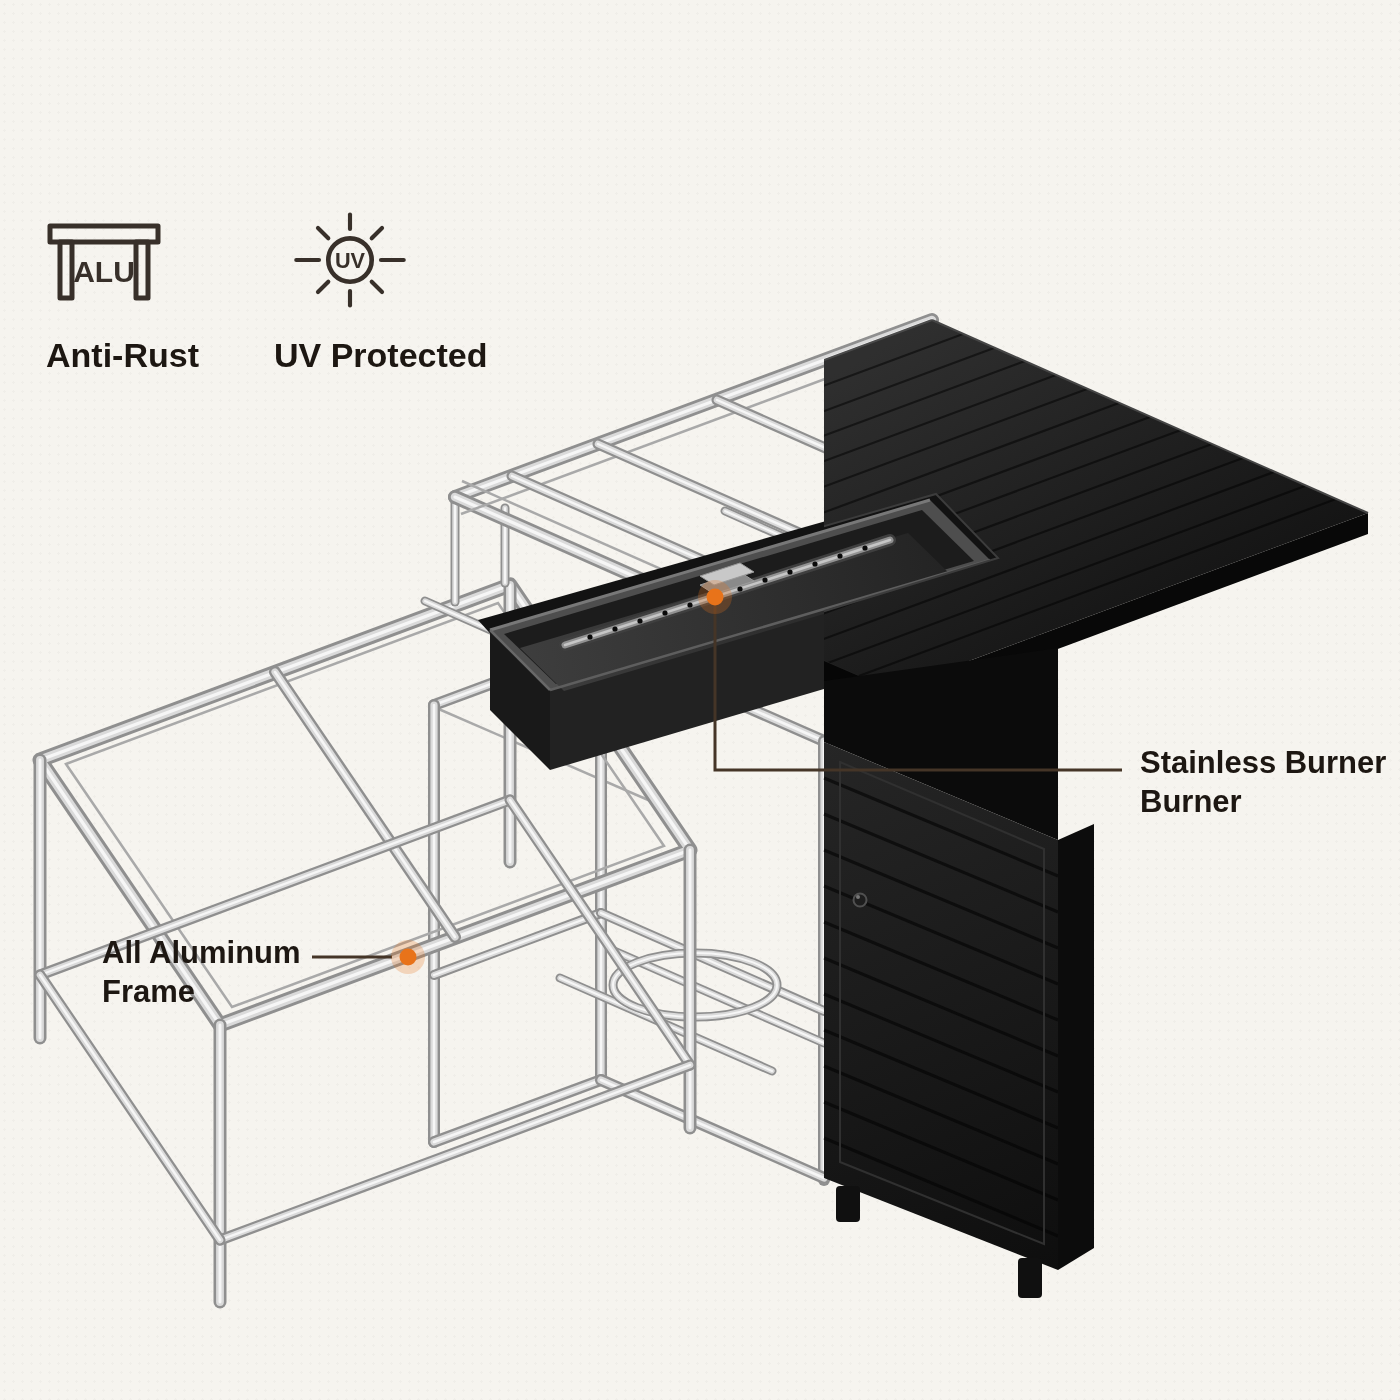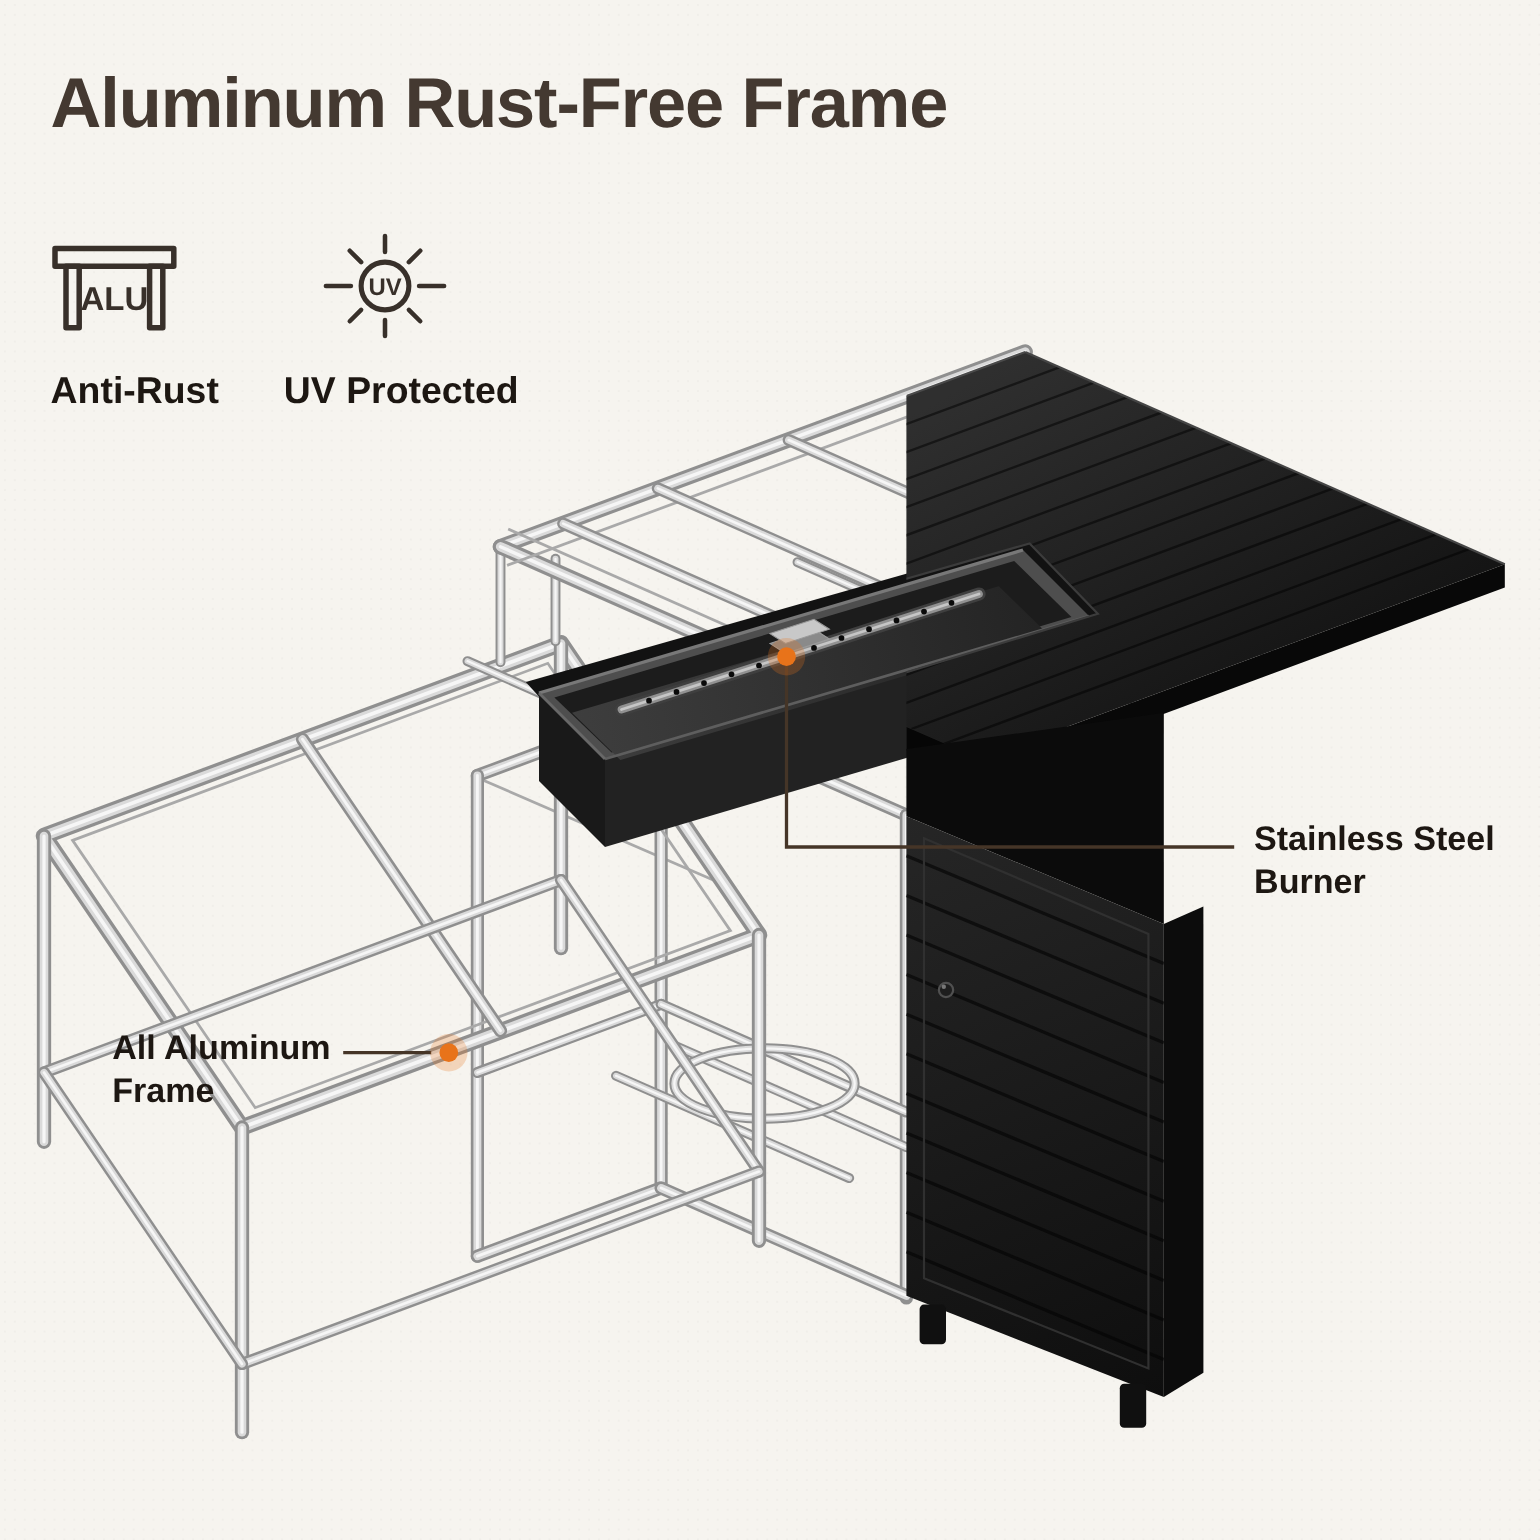--- a/index.html
+++ b/index.html
@@ -17,39 +17,38 @@
   .page-title{
     position:absolute;left:46px;top:56px;
     font-size:64px;font-weight:800;color:#443931;letter-spacing:-1px;
     white-space:nowrap;
   }
   .icon-box{position:absolute;}
   .feature-label{
     position:absolute;font-size:34px;font-weight:700;color:#1d1712;white-space:nowrap;
   }
   #label-anti-rust{left:46px;top:336px;}
-  #label-uv{left:258px;top:336px;}
+  #label-uv{left:274px;top:336px;}
   .product-svg{position:absolute;left:0;top:0;z-index:1;}
   .callout-text{
     position:absolute;z-index:2;font-size:31px;font-weight:700;color:#1d1712;
     line-height:1.25;white-space:nowrap;
   }
   #callout-burner{left:1140px;top:744px;}
   #callout-frame{left:102px;top:934px;}
   .chrome{stroke:#8f8f8f;fill:none;stroke-linecap:round;stroke-linejoin:round;}
   .thinline{stroke:#a9a9a9;stroke-width:2.5;fill:none;}
   .icon-stroke{stroke:#38302a;fill:none;stroke-linecap:round;stroke-linejoin:round;}
   .icon-text{fill:#38302a;font-weight:700;font-family:"Liberation Sans",sans-serif;}
 </style>
 </head>
 <body>
 
 <div class="canvas">
 
-  <div class="page-title">Aluminum Rust-Free Frame</div>
 
   <svg class="icon-box" style="left:44px;top:204px" width="120" height="104" viewBox="0 0 120 104">
     <rect x="6" y="22" width="108" height="16" class="icon-stroke" stroke-width="5"></rect>
     <rect x="16" y="38" width="12" height="56" class="icon-stroke" stroke-width="5"></rect>
     <rect x="92" y="38" width="12" height="56" class="icon-stroke" stroke-width="5"></rect>
     <text x="60" y="78" text-anchor="middle" font-size="30" class="icon-text">ALU</text>
   </svg>
   <div class="feature-label" id="label-anti-rust">Anti-Rust</div>
 
   <svg class="icon-box" style="left:288px;top:198px" width="124" height="124" viewBox="0 0 120 120">
@@ -281,21 +280,21 @@
       <path d="M715,600 L715,770 L1122,770" stroke="#453527" stroke-width="3" fill="none"></path>
       <circle cx="715" cy="597" r="17" fill="#E8731A" fill-opacity="0.25"></circle>
       <circle cx="715" cy="597" r="8.5" fill="#E8731A"></circle>
       <line x1="312" y1="957" x2="392" y2="957" stroke="#453527" stroke-width="3"></line>
       <circle cx="408" cy="957" r="17" fill="#E8731A" fill-opacity="0.25"></circle>
       <circle cx="408" cy="957" r="8.5" fill="#E8731A"></circle>
     </g>
   </svg>
 
   <div class="callout-text" id="callout-burner">
-    <span>Stainless Steel</span><br>
+    <span>Stainless Burner</span><br>
     <span>Burner</span>
   </div>
   <div class="callout-text" id="callout-frame">
     <span>All Aluminum</span><br>
     <span>Frame</span>
   </div>
 
 </div>
 
 </body></html>

